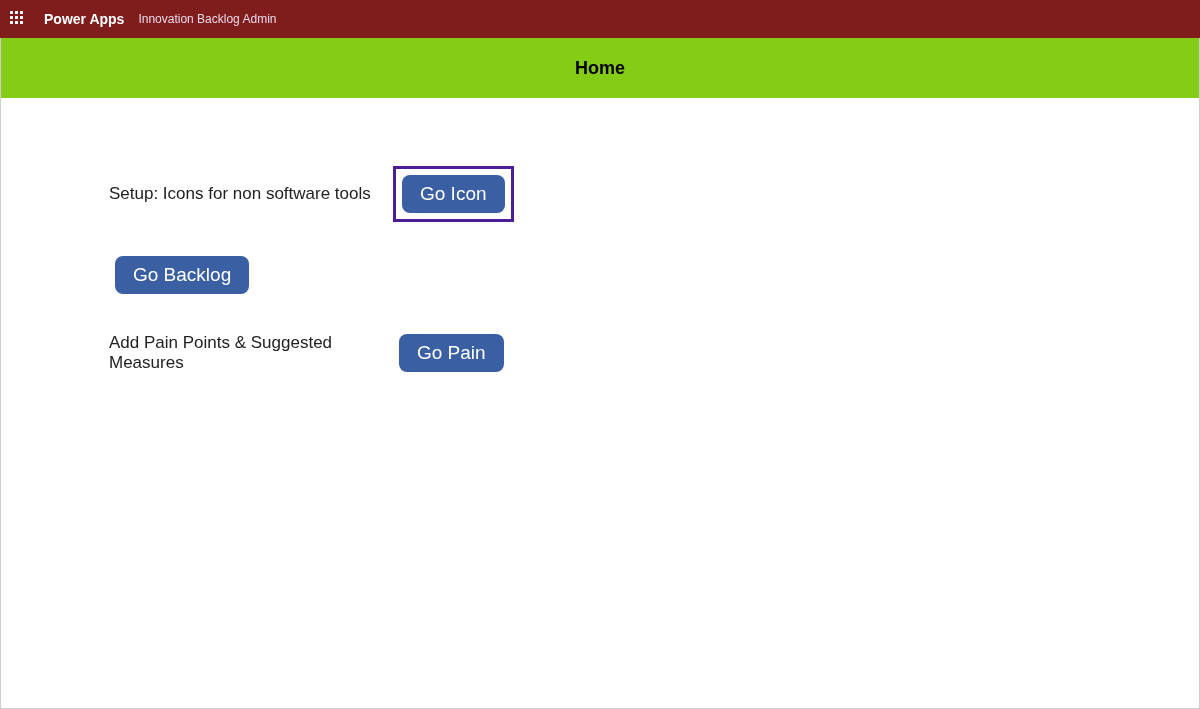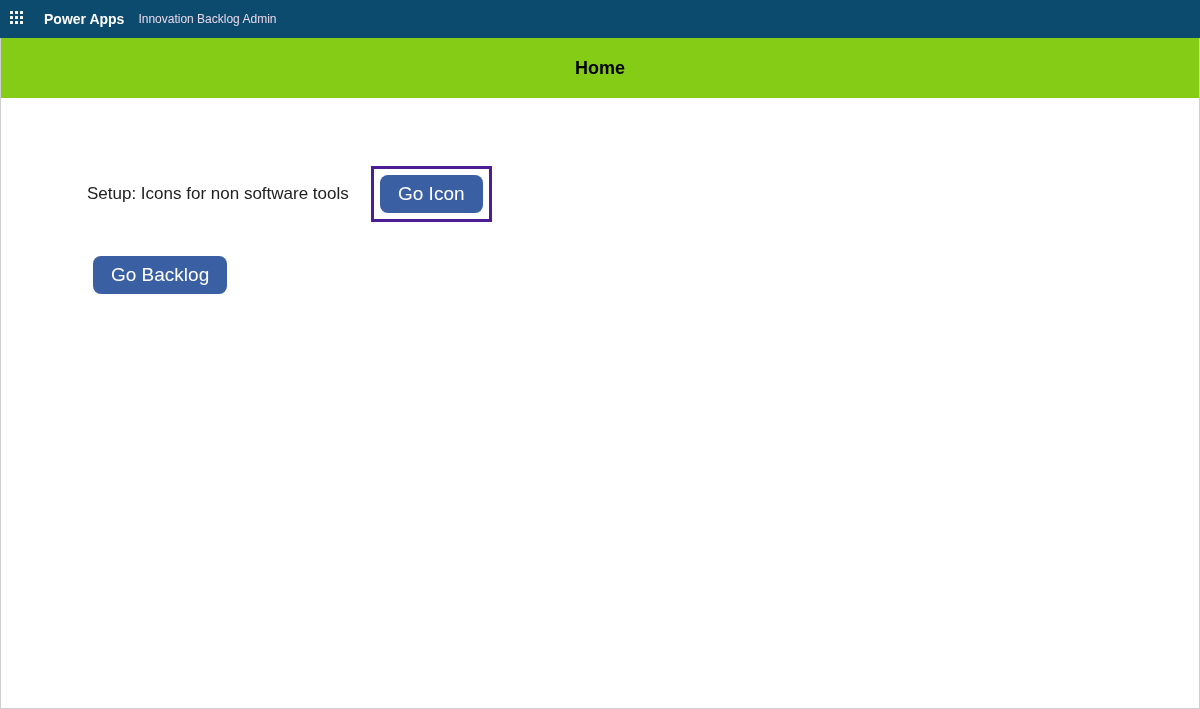--- a/index.html
+++ b/index.html
@@ -8,21 +8,21 @@
       box-sizing: border-box;
     }
     body {
       font-family: "Segoe UI", Arial, sans-serif;
       background: #ffffff;
       width: 1200px;
       height: 709px;
       overflow: hidden;
     }
     .top-bar {
-      background: #0c4a6e;
+      background: #7f1d1d;
       height: 38px;
       display: flex;
       align-items: center;
       padding: 0 10px;
       color: #ffffff;
     }
     .waffle-icon {
       width: 16px;
       height: 16px;
       display: grid;
@@ -59,21 +59,21 @@
       height: 60px;
       display: flex;
       align-items: center;
       justify-content: center;
       font-size: 18px;
       font-weight: 600;
       color: #000000;
     }
     .content {
       padding-top: 68px;
-      padding-left: 86px;
+      padding-left: 108px;
     }
     .row {
       display: flex;
       align-items: center;
       margin-bottom: 28px;
     }
     .row-label {
       width: 284px;
       font-size: 17px;
       color: #222222;
@@ -129,15 +129,21 @@
         <button class="go-button">Go Icon</button>
       </div>
     </div>
 
     <div class="row">
       <div class="btn-wrapper">
         <button class="go-button">Go Backlog</button>
       </div>
     </div>
 
+    <div class="row">
+      <div class="row-label">Add Pain Points &amp; Suggested Measures</div>
+      <div class="btn-wrapper">
+        <button class="go-button">Go Pain</button>
+      </div>
+    </div>
 
   </div>
 </div>
 
 </body></html>

